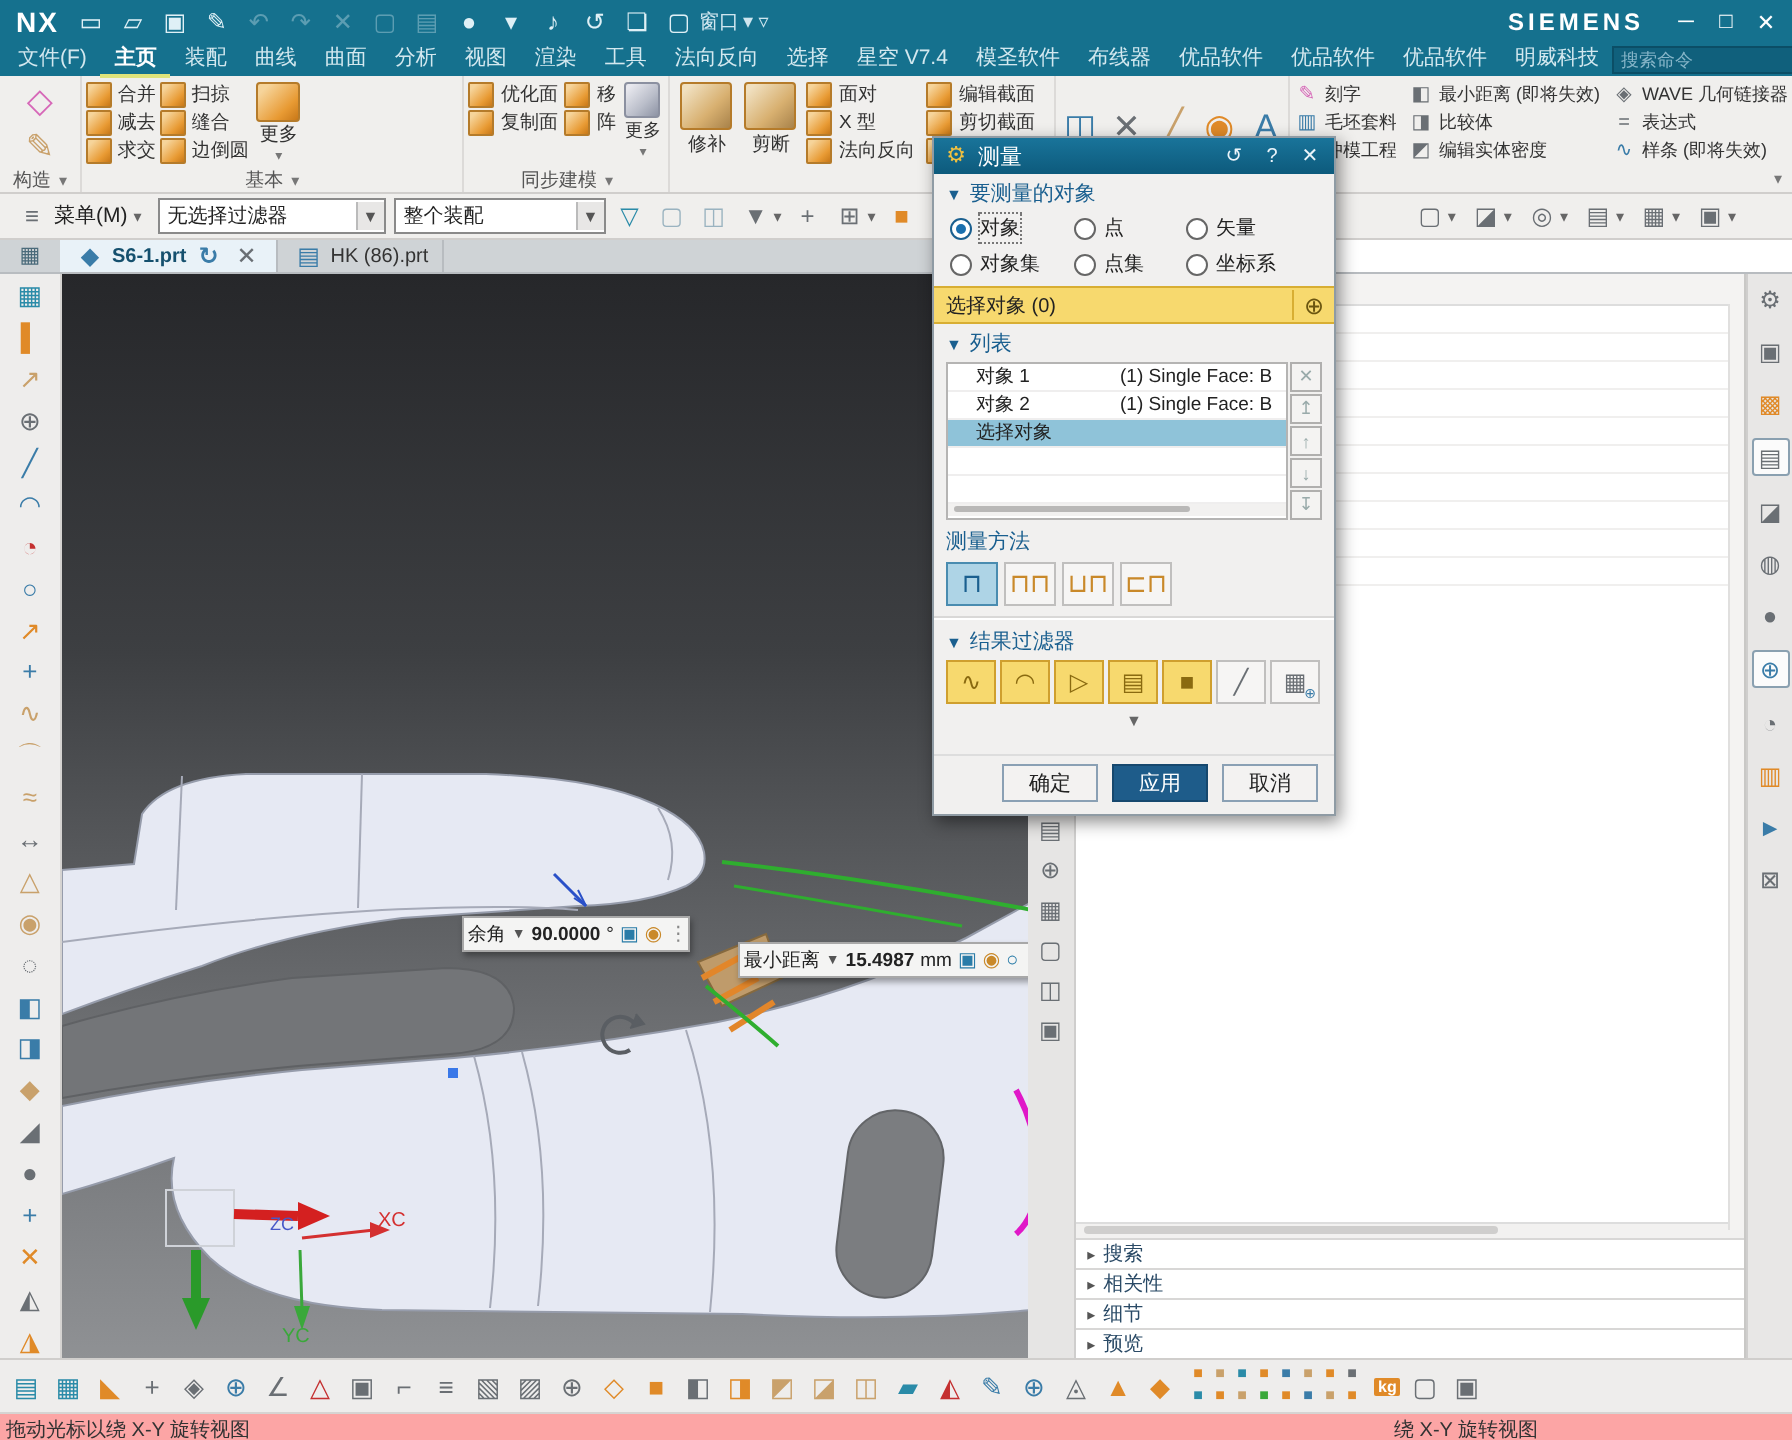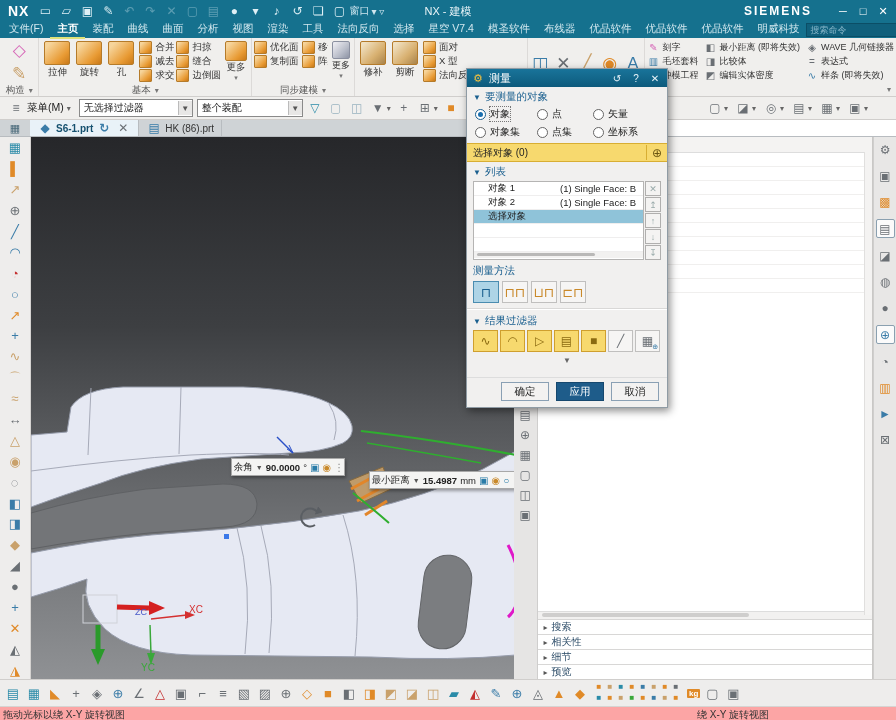--- a/index.html
+++ b/index.html
@@ -6,21 +6,21 @@
   body{width:896px;height:720px;overflow:hidden;position:relative;background:#f0efed;
        font-family:"Liberation Sans","DejaVu Sans",sans-serif;font-size:11px;color:#222;}
   
   .titlebar{height:22px;background:#15718e;color:#fff;display:flex;align-items:center;padding:0 4px;position:relative;}
   .nx-logo{font-weight:bold;font-size:14px;letter-spacing:1px;margin:0 8px 0 4px;}
   .qat{display:flex;align-items:center;gap:5px;}
   .qat .ic{color:#dff0f6;}
   .qat .dim{opacity:.35;}
   .qat-label{font-size:10px;color:#cfe6ef;margin-left:2px;}
   .tb-title{position:absolute;left:0;right:0;text-align:center;font-size:11px;color:#eaf4f8;pointer-events:none;}
-  .brand{margin-left:auto;font-weight:bold;font-size:12px;letter-spacing:2px;color:#fff;margin-right:22px;}
+  .brand{margin-left:auto;font-weight:bold;font-size:12px;letter-spacing:2px;color:#fff;margin-right:12px;}
   .wctl{display:flex;gap:2px;}
   .wctl span{width:18px;height:16px;display:flex;align-items:center;justify-content:center;font-size:11px;color:#fff;}
   
   .menubar{height:16px;background:#15718e;display:flex;align-items:center;padding:0 2px;}
   .mtab{padding:0 7px;font-size:10.5px;color:#d3e8ef;height:16px;display:flex;align-items:center;white-space:nowrap;}
   .mtab.active{color:#ffffff;border-bottom:2px solid #dfe37a;font-weight:bold;}
   .msearch{margin-left:auto;display:flex;align-items:center;gap:4px;margin-right:2px;}
   .msearch input{width:96px;height:12px;background:#10607c;border:1px solid #0b4e66;color:#cfe4ee;font-size:9px;padding:0 3px;}
   .msearch input::placeholder{color:#86b5c8;}
   
@@ -154,21 +154,20 @@
       <span class="ic c-gr dim">▤</span>
       <span class="ic c-gr">●</span>
       <span class="ic c-gr">▾</span>
       <span class="ic c-gr">♪</span>
       <span class="ic c-gr">↺</span>
       <span class="ic c-gr">❏</span>
       <span class="ic c-gr">▢</span>
     </span>
   <span class="qat-label">窗口</span>
   <span class="qat-label">▾ ▿</span>
-  <span class="tb-title">NX - 建模</span>
   <span class="brand">SIEMENS</span>
   <span class="wctl" id="wctl">
       <span>─</span>
       <span>□</span>
       <span>✕</span>
     </span>
 </div>
 
 <div class="menubar">
   <span id="menu-tabs" style="display:flex;">
@@ -203,34 +202,20 @@
         <span class="ic big c-pk">◇</span>
         <span class="ic big c-tan">✎</span>
       </div>
     <div class="rlabel">
         <span>构造</span>
         <span class="dd">▾</span>
       </div>
   </div>
   <div class="rgroup" style="width:208px;">
     <div class="ritems">
-      <span id="g2-big" style="display:flex;">
-          <span class="bigbtn">
-            <span class="cube"></span>
-            <span>拉伸</span>
-          </span>
-          <span class="bigbtn">
-            <span class="cube"></span>
-            <span>旋转</span>
-          </span>
-          <span class="bigbtn">
-            <span class="cube"></span>
-            <span>孔</span>
-          </span>
-        </span>
       <span class="smcol" id="g2-col1">
           <span class="smitem">
             <span class="smic cube"></span>
             <span>合并</span>
           </span>
           <span class="smitem">
             <span class="smic cube"></span>
             <span>减去</span>
           </span>
           <span class="smitem">
@@ -313,20 +298,34 @@
             <span class="smic cube"></span>
             <span>面对</span>
           </span>
           <span class="smitem">
             <span class="smic cube"></span>
             <span>X 型</span>
           </span>
           <span class="smitem">
             <span class="smic cube"></span>
             <span>法向反向</span>
+          </span>
+        </span>
+      <span class="smcol" id="g4-col2" style="width:62px;">
+          <span class="smitem">
+            <span class="smic cube"></span>
+            <span>编辑截面</span>
+          </span>
+          <span class="smitem">
+            <span class="smic cube"></span>
+            <span>剪切截面</span>
+          </span>
+          <span class="smitem">
+            <span class="smic cube"></span>
+            <span>新建截面</span>
           </span>
         </span>
     </div>
     <div class="rlabel"></div>
   </div>
   <div class="rgroup" style="width:112px;">
     <div class="ritems" id="g5-icons" style="align-items:center;gap:4px;padding-top:4px;">
         <span class="ic big c-bl">◫</span>
         <span class="ic big c-gr">✕</span>
         <span class="ic big c-tan">╱</span>

